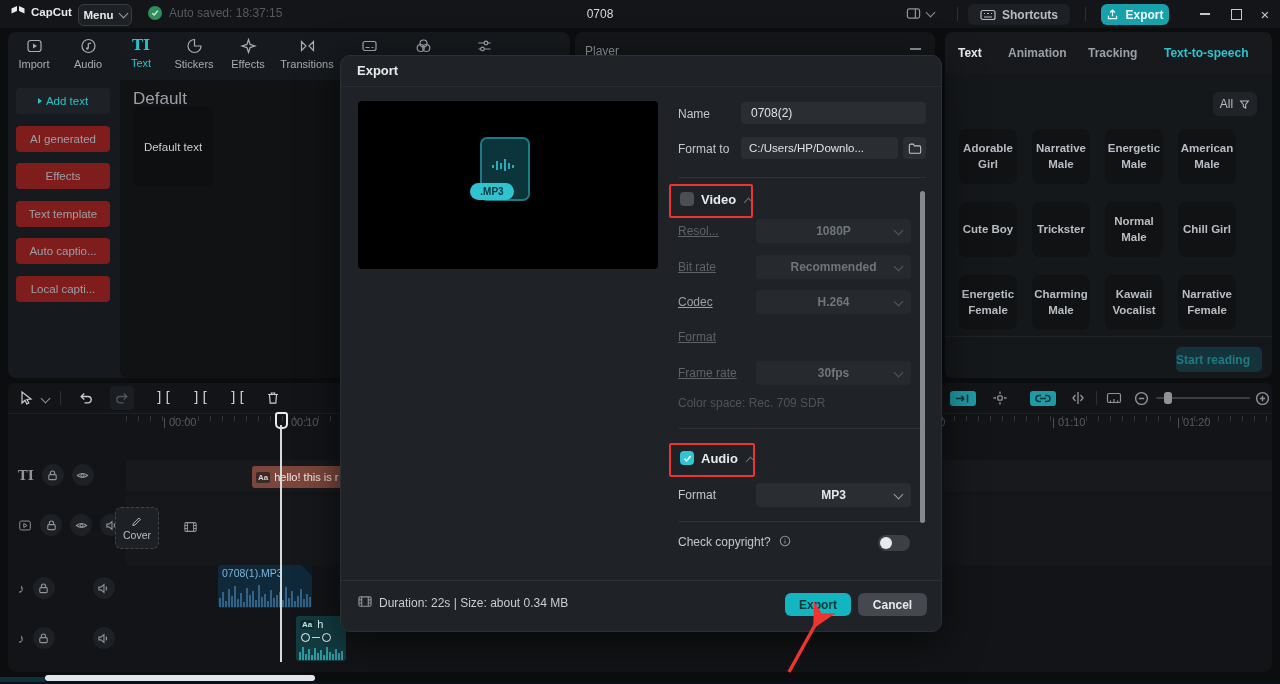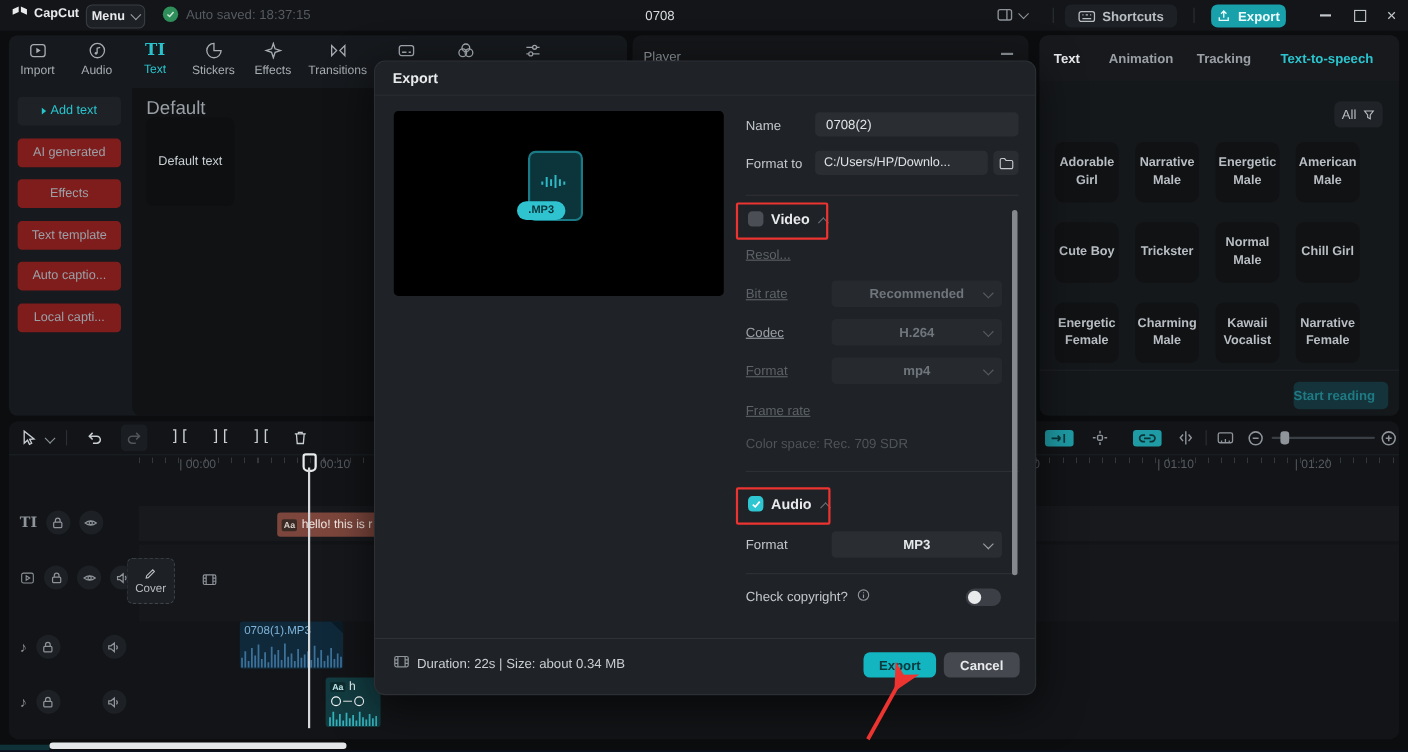--- a/index.html
+++ b/index.html
@@ -512,36 +512,40 @@
     </div>
 
     <div class="divider-h" style="left:337px;top:121px;width:248px;"></div>
 
     <div class="redbox" style="left:328px;top:128px;width:80px;height:30px;"></div>
     <span class="abs" style="left:339px;top:136px;width:14px;height:14px;border-radius:4px;background:#4b4f55;"></span>
     <span class="abs" style="left:360px;top:136px;font-weight:bold;font-size:13px;color:#e8eaec;">Video</span>
     <span class="abs chv chvup" style="left:404px;top:143px;color:#6a6f75;"></span>
 
     <div class="drow-label" style="top:168px;">Resol...</div>
+    <div class="dselect" style="top:163px;">
+      <span>1080P</span>
+        <span class="chv"></span>
+    </div>
     <div class="drow-label" style="top:204px;">Bit rate</div>
     <div class="dselect" style="top:199px;">
       <span>Recommended</span>
         <span class="chv"></span>
     </div>
     <div class="drow-label" style="top:239px;color:#9aa0a6;">Codec</div>
     <div class="dselect" style="top:234px;">
       <span>H.264</span>
         <span class="chv"></span>
     </div>
     <div class="drow-label" style="top:274px;">Format</div>
-    <div class="dselect" style="top:269px;">
-      <span>mp4</span>
+    <div class="drow-label" style="top:310px;">Frame rate</div>
+    <div class="dselect" style="top:305px;">
+      <span>30fps</span>
         <span class="chv"></span>
     </div>
-    <div class="drow-label" style="top:310px;">Frame rate</div>
     <div class="abs" style="left:337px;top:340px;color:#4f545a;font-size:12px;">Color space: Rec. 709 SDR</div>
 
     <div class="divider-h" style="left:337px;top:372px;width:248px;"></div>
 
     <div class="redbox" style="left:328px;top:387px;width:82px;height:30px;"></div>
     <span class="abs" style="left:339px;top:395px;width:14px;height:14px;border-radius:4px;background:#2ec6d2;display:flex;align-items:center;justify-content:center;">
       <svg width="9" height="9" viewBox="0 0 8 8">
           <path d="M1.2 4.2 L3.2 6 L6.8 1.8" stroke="#fff" stroke-width="1.4" fill="none"></path>
         </svg>
     </span>

